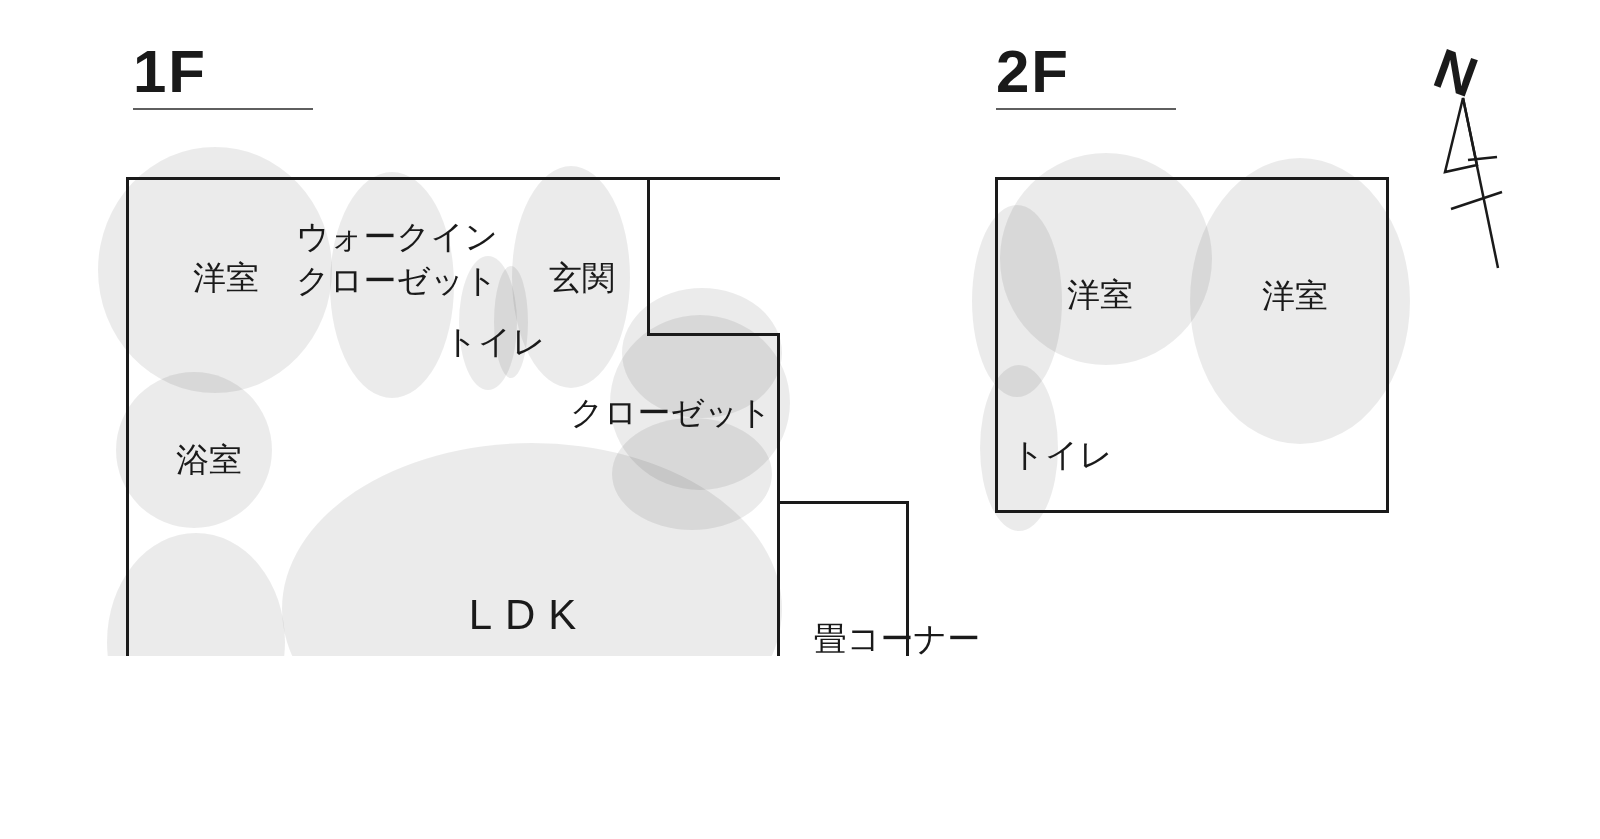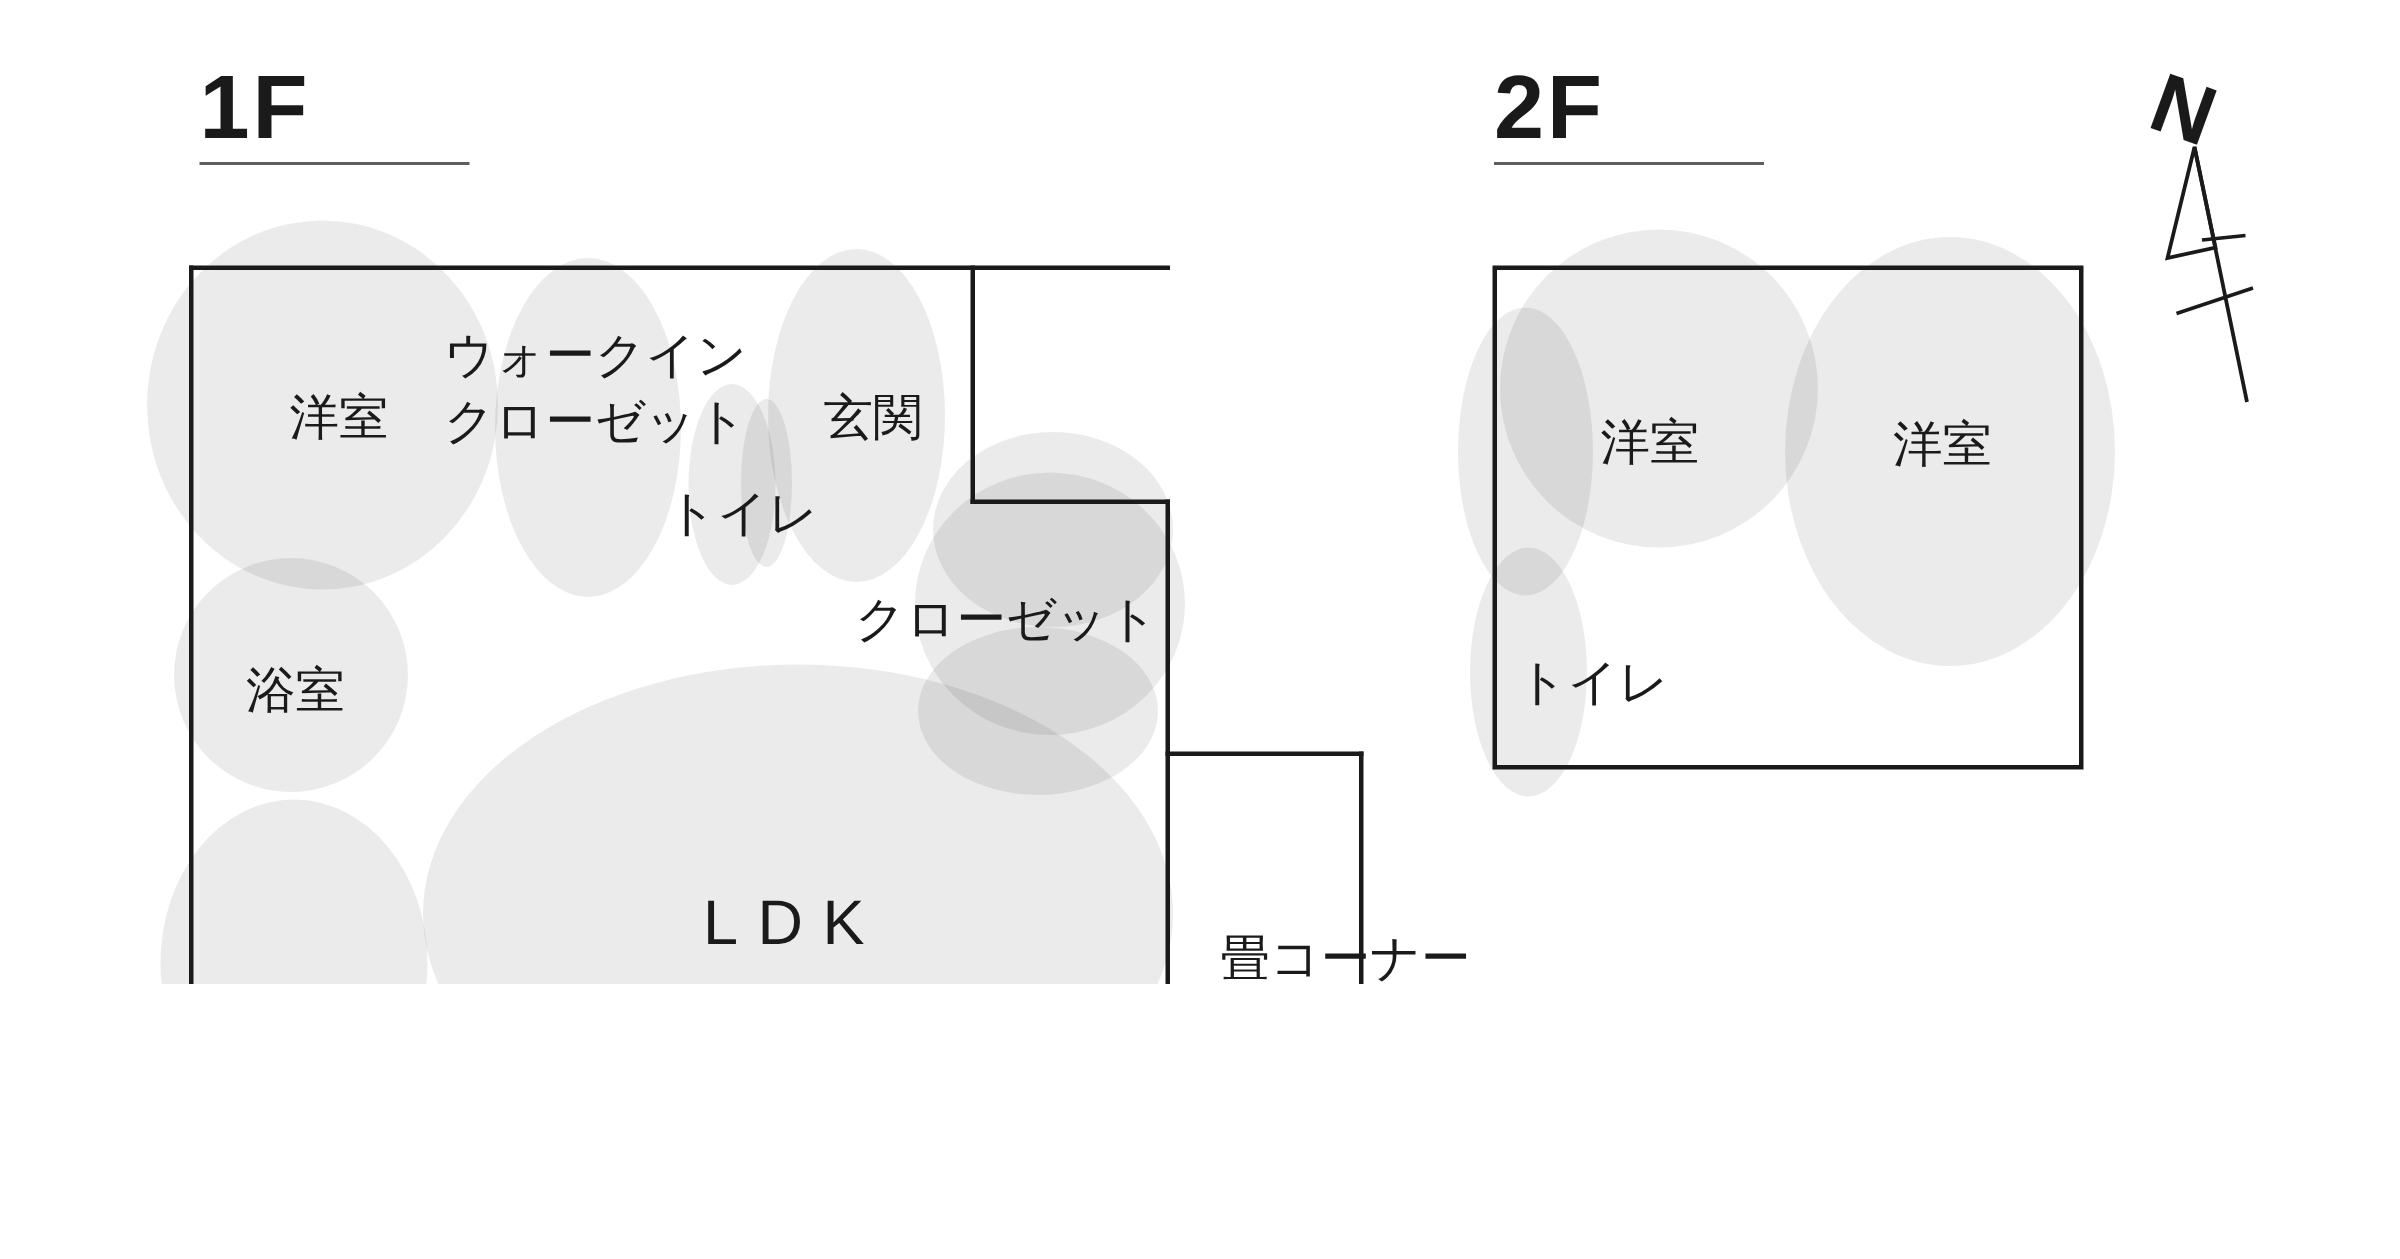--- a/index.html
+++ b/index.html
@@ -143,21 +143,21 @@
   <div class="room-label" style="left:226px;top:278px">洋室</div>
 
   <div class="room-label two-line" style="left:397px;top:259px">
     <div>ウォークイン</div>
     <div>クローゼット</div>
   </div>
 
   <div class="room-label" style="left:582px;top:278px">玄関</div>
   <div class="room-label" style="left:495px;top:342px">トイレ</div>
   <div class="room-label" style="left:671px;top:413px">クローゼット</div>
-  <div class="room-label" style="left:197px;top:460px">浴室</div>
+  <div class="room-label" style="left:209px;top:460px">浴室</div>
 
 
   <div class="room-label ldk" style="left:529px;top:615px">LDK</div>
   <div class="room-label" style="left:897px;top:639px">畳コーナー</div>
 
 
   <div class="room-label" style="left:1100px;top:295px">洋室</div>
   <div class="room-label" style="left:1295px;top:296px">洋室</div>
   <div class="room-label" style="left:1062px;top:455px">トイレ</div>
 

